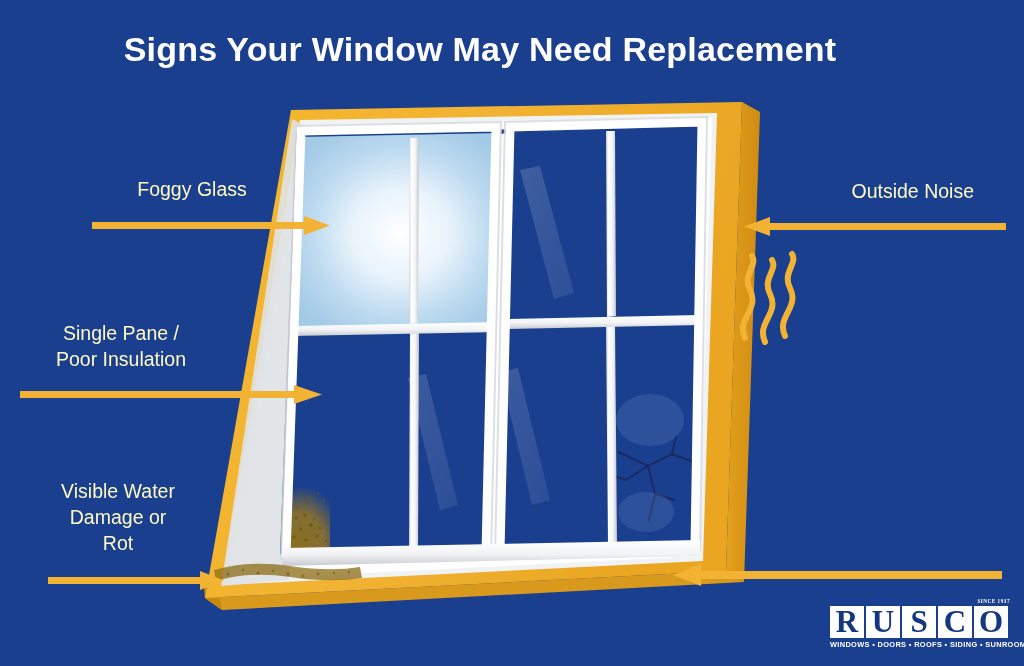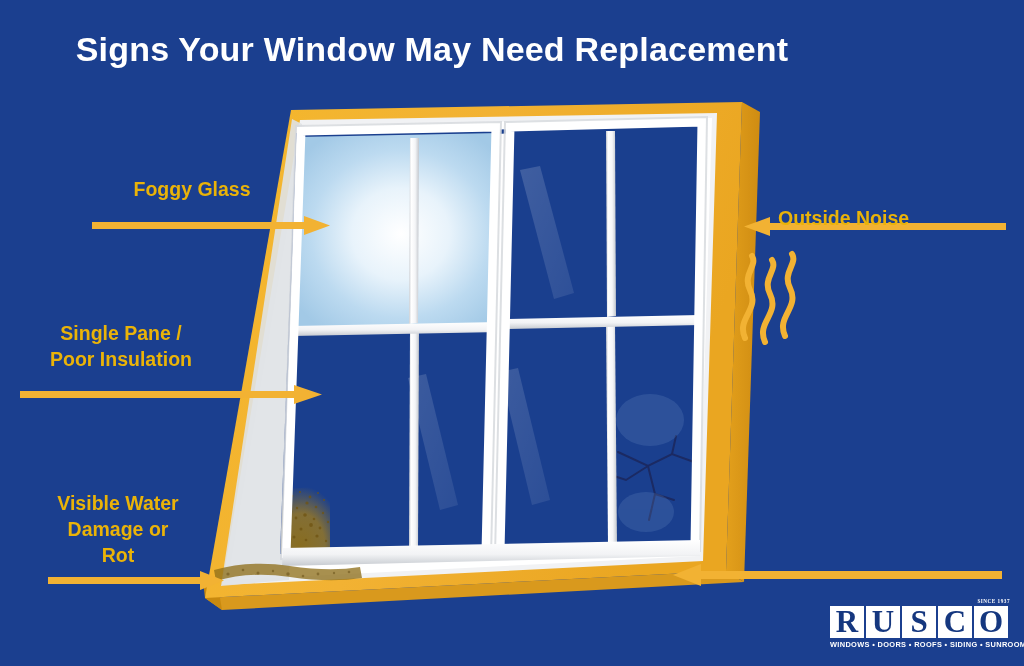--- a/index.html
+++ b/index.html
@@ -22,33 +22,34 @@
     position: absolute;
     left: 0;
     top: 30px;
     width: 864px;
     text-align: center;
     color: #ffffff;
     font-size: 34px;
     font-weight: bold;
     letter-spacing: 0.2px;
     white-space: nowrap;
+    padding-left: 48px;
   }
 
   
   .callout {
     position: absolute;
-    color: #eab308;
+    color: #fef9c3;
     font-size: 19.5px;
-    font-weight: bold;
+    font-weight: normal;
     line-height: 1.34;
     white-space: pre-line;
   }
   .callout.left   { text-align: center; }
-  .callout.right  { text-align: left; margin-top: 27px; }
+  .callout.right  { text-align: right; }
 
   
   #art {
     position: absolute;
     left: 0;
     top: 0;
     width: 1024px;
     height: 666px;
   }
 
@@ -320,21 +321,21 @@
         <polygon points="701,564 673,575 701,586"></polygon>
       </g>
     </g>
   </svg>
 
   <div class="callout left" style="left:110px; top:176px; width:164px;">Foggy Glass</div>
 
   <div class="callout left" style="left:12px; top:320px; width:218px;">Single Pane /
 Poor Insulation</div>
 
-  <div class="callout left" style="left:22px; top:490px; width:192px;">Visible Water
+  <div class="callout left" style="left:22px; top:478px; width:192px;">Visible Water
 Damage or
 Rot</div>
 
   <div class="callout right" style="left:778px; top:178px; width:196px;">Outside Noise</div>
 
 
   <div class="logo">
     <div class="logo-since">SINCE 1937</div>
     <div class="logo-word">
       <div class="logo-letter">R</div>

